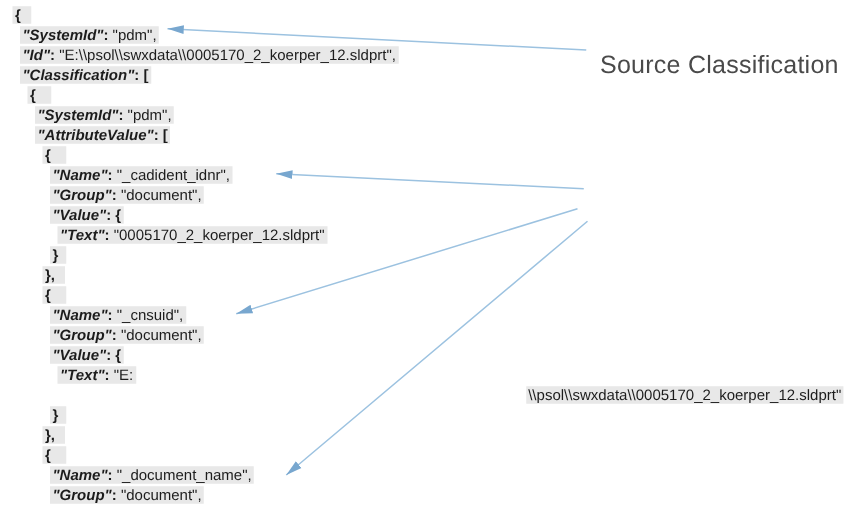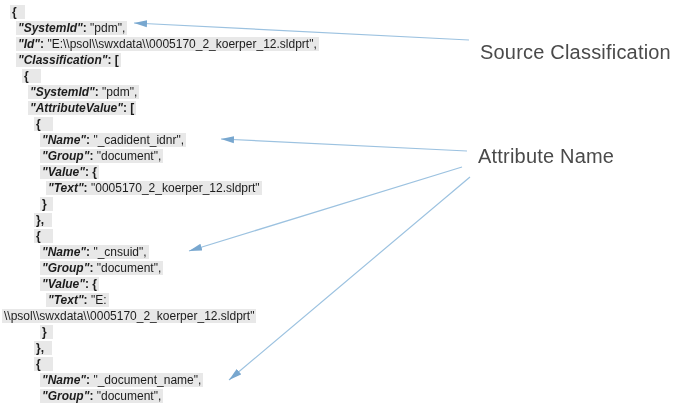--- a/index.html
+++ b/index.html
@@ -63,21 +63,21 @@
       <div class="code-line" style="padding-left: 40px; color: rgb(28, 28, 28);"><span class="hl" style="background: rgb(232, 232, 232);"><span class="seg-k">"Group"</span><span class="seg-b">: </span><span class="seg-v">"document",</span></span></div>
       <div class="code-line" style="padding-left: 40px; color: rgb(28, 28, 28);"><span class="hl" style="background: rgb(232, 232, 232);"><span class="seg-k">"Value"</span><span class="seg-b">: {</span></span></div>
       <div class="code-line" style="padding-left: 46px; color: rgb(28, 28, 28);"><span class="hl" style="background: rgb(232, 232, 232);"><span class="seg-k">"Text"</span><span class="seg-b">: </span><span class="seg-v">"0005170_2_koerper_12.sldprt"</span></span></div>
       <div class="code-line" style="padding-left: 40px; color: rgb(28, 28, 28);"><span class="hl" style="background: rgb(232, 232, 232); padding-right: 6px;"><span class="seg-b">}</span></span></div>
       <div class="code-line" style="padding-left: 34px; color: rgb(28, 28, 28);"><span class="hl" style="background: rgb(232, 232, 232); padding-right: 8px;"><span class="seg-b">},</span></span></div>
       <div class="code-line" style="padding-left: 34px; color: rgb(28, 28, 28);"><span class="hl" style="background: rgb(232, 232, 232); padding-right: 12px;"><span class="seg-b">{</span></span></div>
       <div class="code-line" style="padding-left: 40px; color: rgb(28, 28, 28);"><span class="hl" style="background: rgb(232, 232, 232);"><span class="seg-k">"Name"</span><span class="seg-b">: </span><span class="seg-v">"_cnsuid",</span></span></div>
       <div class="code-line" style="padding-left: 40px; color: rgb(28, 28, 28);"><span class="hl" style="background: rgb(232, 232, 232);"><span class="seg-k">"Group"</span><span class="seg-b">: </span><span class="seg-v">"document",</span></span></div>
       <div class="code-line" style="padding-left: 40px; color: rgb(28, 28, 28);"><span class="hl" style="background: rgb(232, 232, 232);"><span class="seg-k">"Value"</span><span class="seg-b">: {</span></span></div>
       <div class="code-line" style="padding-left: 46px; color: rgb(28, 28, 28);"><span class="hl" style="background: rgb(232, 232, 232);"><span class="seg-k">"Text"</span><span class="seg-b">: </span><span class="seg-v">"E:</span></span></div>
-      <div class="code-line" style="padding-left: 2px; color: rgb(28, 28, 28);"><span class="hl" style="background: rgb(232, 232, 232);"><span class="seg-v">\\psol\\swxdata\\0005170_2_koerper_12.sldprt"</span></span></div>
+      <div class="code-line" style="padding-left: 2px; color: rgb(28, 28, 28); text-align: right;"><span class="hl" style="background: rgb(232, 232, 232);"><span class="seg-v">\\psol\\swxdata\\0005170_2_koerper_12.sldprt"</span></span></div>
       <div class="code-line" style="padding-left: 40px; color: rgb(28, 28, 28);"><span class="hl" style="background: rgb(232, 232, 232); padding-right: 6px;"><span class="seg-b">}</span></span></div>
       <div class="code-line" style="padding-left: 34px; color: rgb(28, 28, 28);"><span class="hl" style="background: rgb(232, 232, 232); padding-right: 8px;"><span class="seg-b">},</span></span></div>
       <div class="code-line" style="padding-left: 34px; color: rgb(28, 28, 28);"><span class="hl" style="background: rgb(232, 232, 232); padding-right: 12px;"><span class="seg-b">{</span></span></div>
       <div class="code-line" style="padding-left: 40px; color: rgb(28, 28, 28);"><span class="hl" style="background: rgb(232, 232, 232);"><span class="seg-k">"Name"</span><span class="seg-b">: </span><span class="seg-v">"_document_name",</span></span></div>
       <div class="code-line" style="padding-left: 40px; color: rgb(28, 28, 28);"><span class="hl" style="background: rgb(232, 232, 232);"><span class="seg-k">"Group"</span><span class="seg-b">: </span><span class="seg-v">"document",</span></span></div>
     </div>
 
   <svg class="arrows" id="arrows" viewBox="0 0 675 410" xmlns="http://www.w3.org/2000/svg">
     <defs>
       <marker id="ah" markerWidth="14" markerHeight="9" refX="13" refY="4" orient="auto" markerUnits="userSpaceOnUse">
@@ -85,15 +85,14 @@
       </marker>
     </defs>
   <line x1="469" y1="40" x2="134" y2="23" stroke="#9cc2e0" stroke-width="1.2" marker-end="url(#ah)"></line>
       <line x1="467" y1="151" x2="221" y2="139" stroke="#9cc2e0" stroke-width="1.2" marker-end="url(#ah)"></line>
       <line x1="462" y1="167" x2="189" y2="251" stroke="#9cc2e0" stroke-width="1.2" marker-end="url(#ah)"></line>
       <line x1="470" y1="177" x2="229" y2="380" stroke="#9cc2e0" stroke-width="1.2" marker-end="url(#ah)"></line>
     </svg>
 
   <div class="anno-label label-source" style="color: rgb(74, 74, 74);">Source Classification</div>
 
-  <div class="anno-label label-attr" style="color: rgb(74, 74, 74);">Attribute Name</div>
 
 </div>
 
 </body></html>

